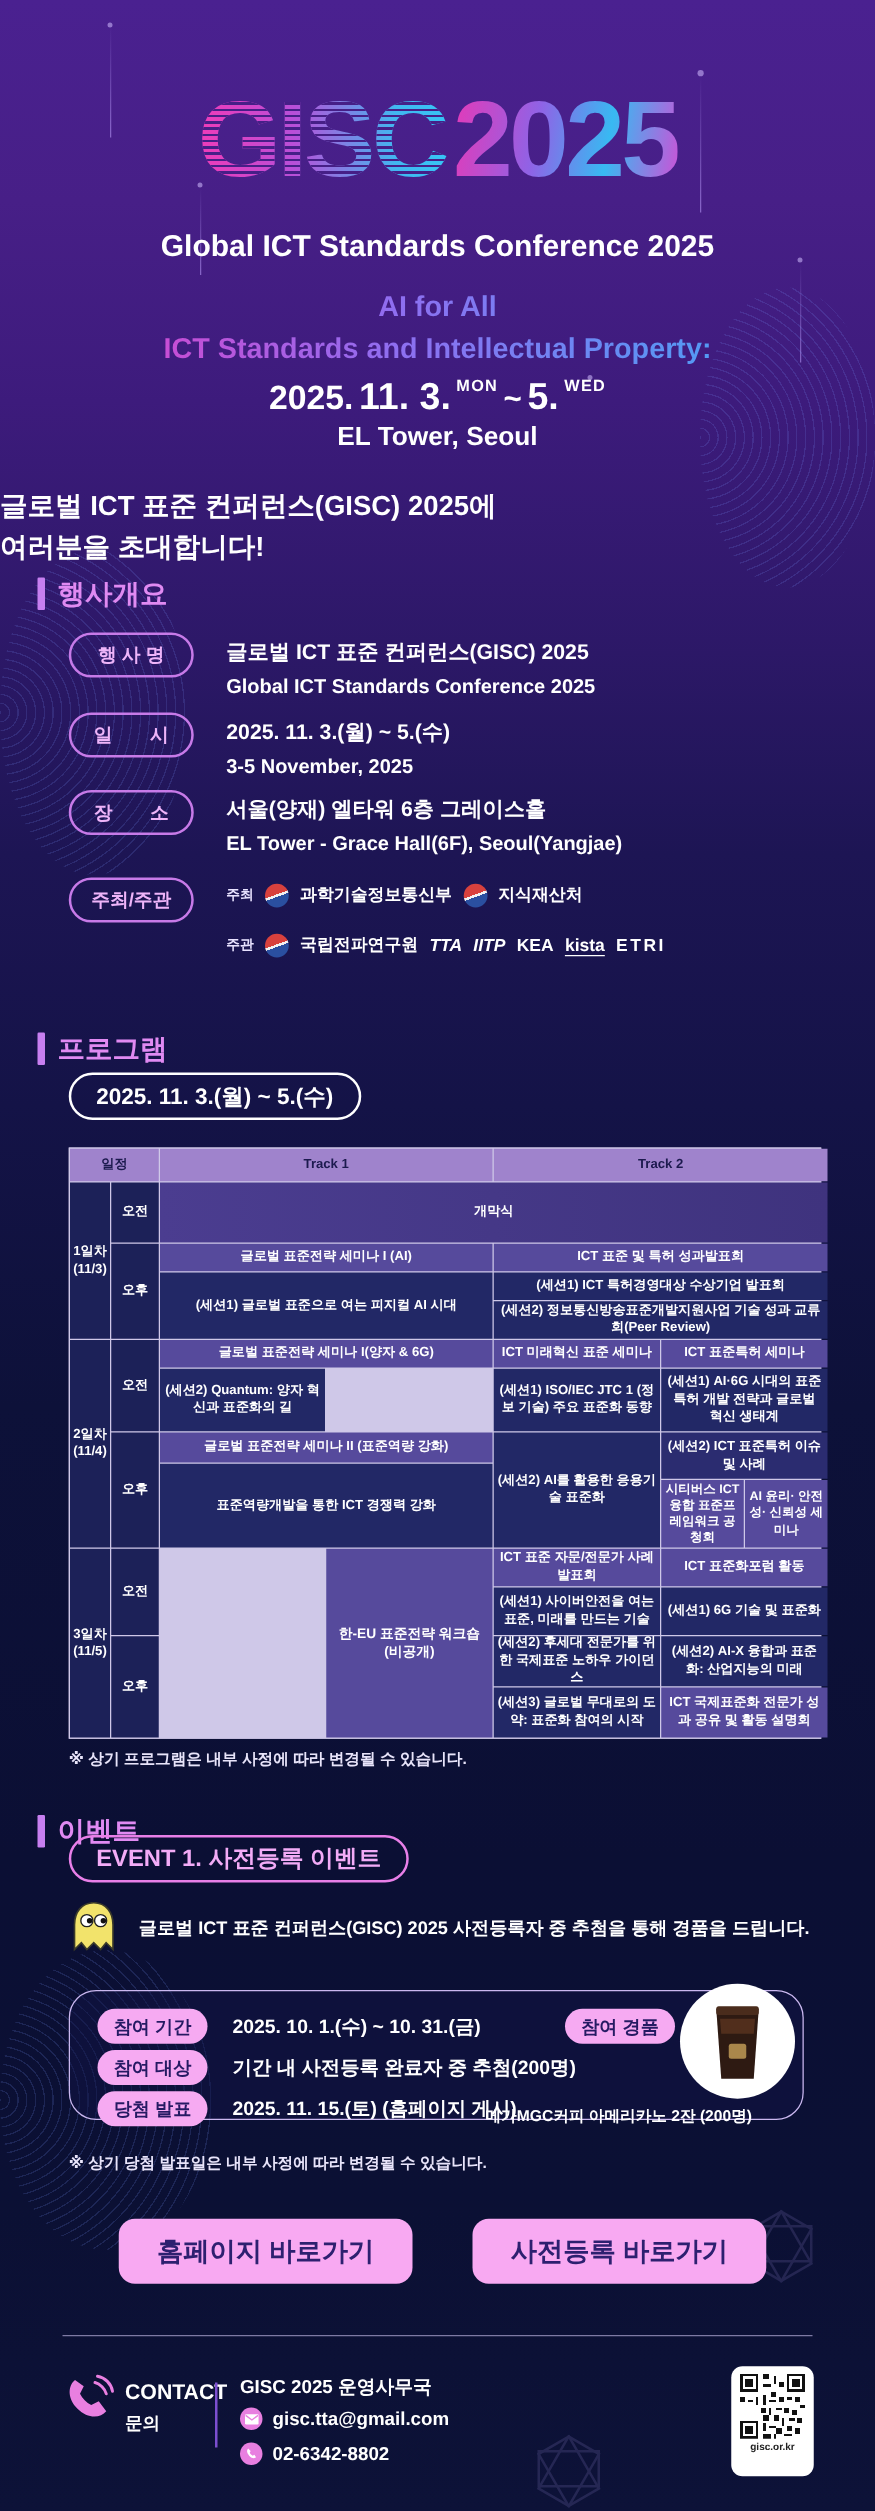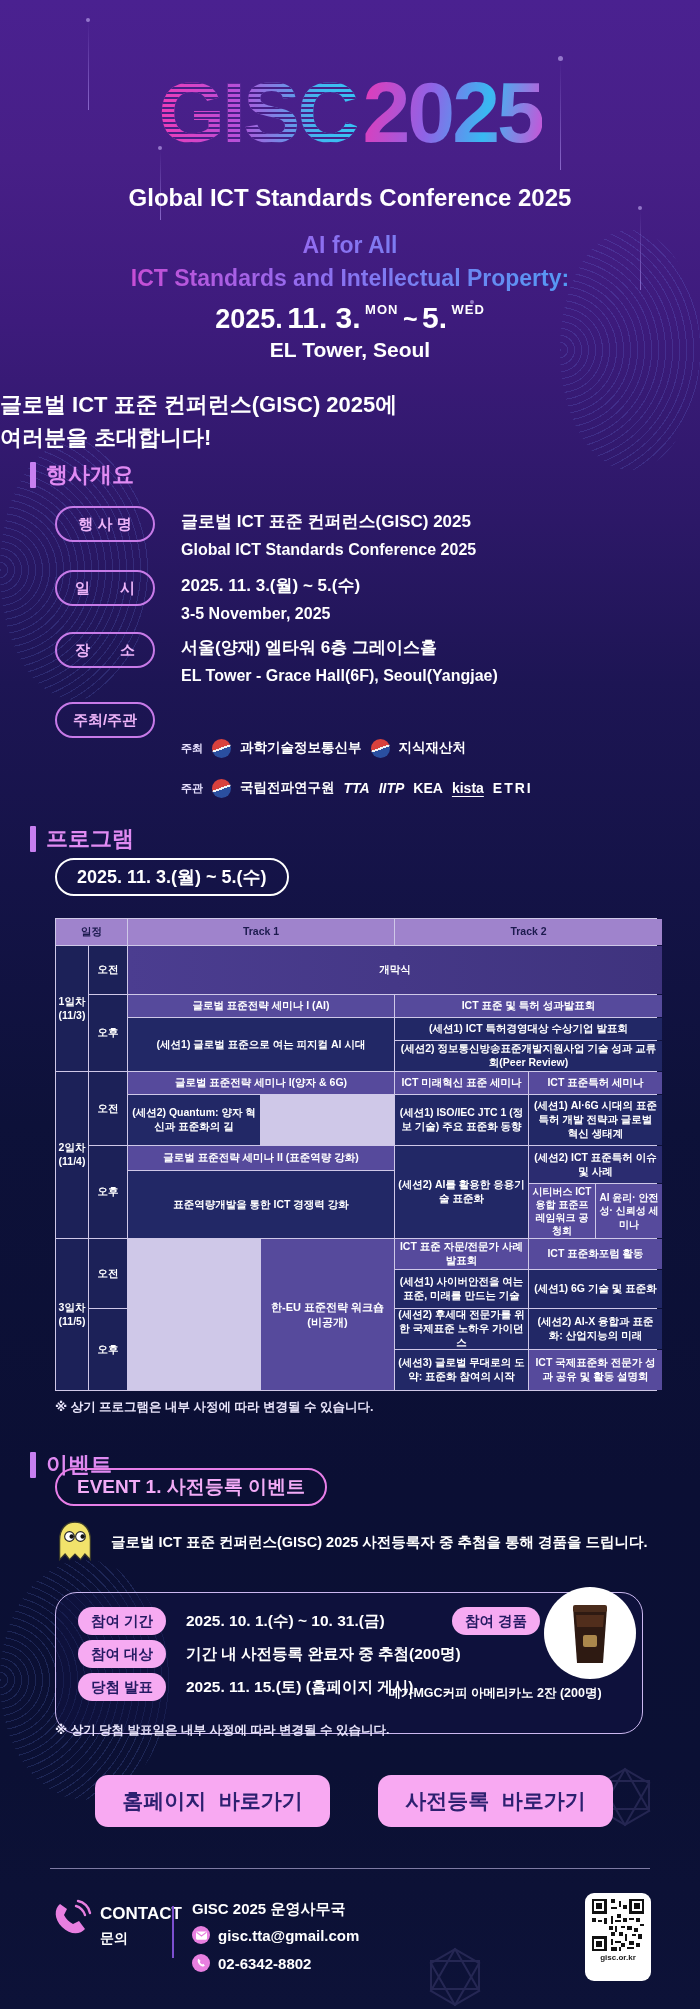--- a/index.html
+++ b/index.html
@@ -69,34 +69,34 @@
   .c-open{background:linear-gradient(90deg,#4b3d90,#3f337e);font-size:12px;}
   .c-med{background:#564a9c;}
   .c-dark{background:#222866;}
   .c-dark2{background:#2b2c70;}
   .prog-note{position:absolute;left:55px;top:1399px;font-size:12.5px;font-weight:700;color:#e8e4fa;}
   
   .ev-pill{position:absolute;left:55px;top:1468px;height:34px;padding:0 20px;border:2px solid #e87fe8;border-radius:22px;
     display:flex;align-items:center;font-size:19px;font-weight:800;color:#f2abf6;}
   .ev-intro{position:absolute;left:55px;top:1520px;right:25px;display:flex;align-items:center;gap:16px;}
   .ev-intro .txt{font-size:14.5px;font-weight:700;}
-  .ev-box{position:absolute;left:55px;top:1592px;width:588px;height:142px;border:1.5px solid #cbb8f0;border-radius:22px;
+  .ev-box{position:absolute;left:55px;top:1592px;width:588px;height:104px;border:1.5px solid #cbb8f0;border-radius:22px;
     background:rgba(18,20,70,.45);box-sizing:border-box;}
   .ev-row{position:absolute;left:22px;display:flex;align-items:center;gap:20px;}
   .pinkpill{flex:0 0 auto;min-width:88px;height:28px;padding:0 12px;border-radius:16px;background:#f6aaf2;color:#251a63;
     font-size:14.5px;font-weight:800;display:flex;align-items:center;justify-content:center;box-sizing:border-box;}
   .ev-val{font-size:15.5px;font-weight:700;}
   .prize-pill{position:absolute;left:396px;top:14px;}
   .prize-circle{position:absolute;left:488px;top:-6px;width:92px;height:92px;border-radius:50%;background:#fff;
     display:flex;align-items:center;justify-content:center;}
   .prize-cap{position:absolute;left:300px;top:92px;width:278px;text-align:center;font-size:12.5px;font-weight:700;}
   .ev-note{position:absolute;left:55px;top:1722px;font-size:12.5px;font-weight:700;color:#e8e4fa;}
   .cta{position:absolute;top:1775px;width:235px;height:52px;border-radius:13px;background:#f8a9f2;border:none;
     color:#2d2070;font-size:21px;font-weight:800;display:flex;align-items:center;justify-content:center;cursor:pointer;
-    font-family:Liberation Mono, monospace;}
+    font-family:Liberation Sans, sans-serif;}
   
   .ft-contact{position:absolute;left:100px;top:1904px;}
   .ft-contact .c1{font-size:17px;font-weight:800;}
   .ft-contact .c2{font-size:14px;font-weight:700;margin-top:6px;}
   .ft-div{position:absolute;left:172px;top:1906px;width:2px;height:52px;background:#7c4fd0;}
   .ft-org{position:absolute;left:192px;top:1900px;font-size:15px;font-weight:800;}
   .ft-line{position:absolute;left:192px;display:flex;align-items:center;gap:8px;font-size:15px;font-weight:600;}
   .ic-circle{width:18px;height:18px;border-radius:50%;background:#e87fe0;display:flex;align-items:center;justify-content:center;}
   .qr-box{position:absolute;left:585px;top:1893px;width:66px;height:88px;background:#fff;border-radius:9px;
     display:flex;flex-direction:column;align-items:center;justify-content:flex-start;padding-top:6px;box-sizing:border-box;}
@@ -166,21 +166,21 @@
   </div>
   <div class="ov-row" style="top:632px;">
     <div class="ov-pill">장　　소</div>
     <div class="ov-body">
       <div>서울(양재) 엘타워 6층 그레이스홀</div>
       <div class="en">EL Tower - Grace Hall(6F), Seoul(Yangjae)</div>
     </div>
   </div>
   <div class="ov-row" style="top:702px;">
     <div class="ov-pill">주최/주관</div>
-    <div class="ov-body" style="padding-top:0;margin-top:32px;">
+    <div class="ov-body" style="padding-top:0;">
       <div class="host-row">
         <span class="host-small">주최</span>
         <span class="gov-logo"></span>
         <span class="host-org">과학기술정보통신부</span>
         <span class="gov-logo"></span>
         <span class="host-org">지식재산처</span>
       </div>
       <div class="host-row">
         <span class="host-small">주관</span>
         <span class="gov-logo"></span>

